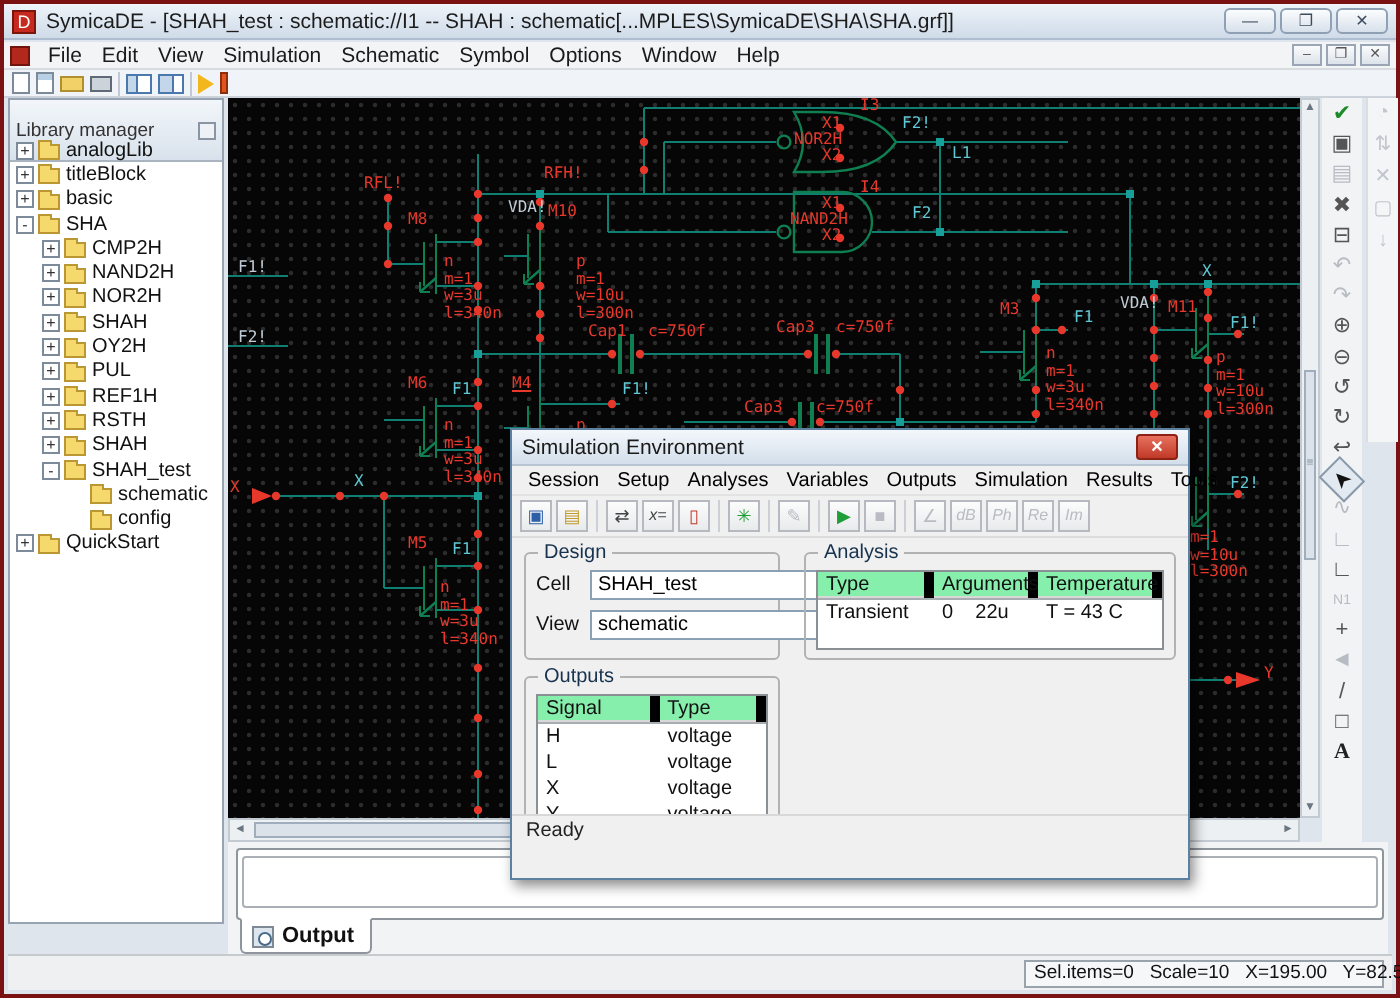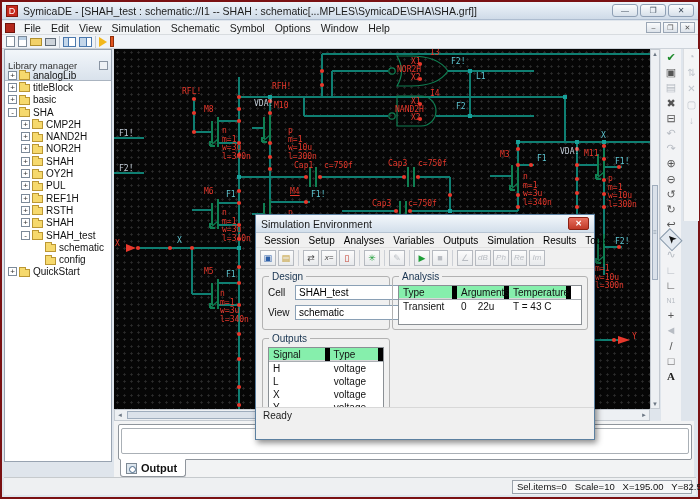--- a/index.html
+++ b/index.html
@@ -79,21 +79,21 @@
 .dialog{position:absolute;left:253px;top:212px;width:340px;height:226px;background:#f0f0f0;border:1px solid #5c80a0;box-shadow:2px 3px 6px rgba(0,0,0,.45);z-index:50;}
 .dtitle{height:18px;background:linear-gradient(#f3f7fb,#d3dfeb);border-bottom:1px solid #b6c4d3;display:flex;align-items:center;padding:0 5px;font-size:10.5px;color:#1a1a1a;}
 .dclose{margin-left:auto;width:21px;height:13px;background:linear-gradient(#e8705f,#c03a28);border:1px solid #8c2114;border-radius:2px;color:#fff;font-size:8px;line-height:11px;text-align:center;font-weight:bold;}
 .dmenu{height:15px;display:flex;gap:1px;padding:0 4px;font-size:10px;align-items:center;border-bottom:1px solid #e2e2e2;background:#f0f0f0;}
 .dmitem{padding:0 4px;white-space:nowrap;}
 .dtools{height:21px;display:flex;align-items:center;gap:2px;padding:0 4px;border-bottom:1px solid #dcdcdc;}
 .dbtn{min-width:16px;height:16px;border:1px solid #b6bac0;background:linear-gradient(#fcfcfc,#e8eaec);font-size:9px;line-height:14px;text-align:center;color:#444;padding:0 1px;}
 .dbtn.green{color:#1e9e37}.dbtn.blue{color:#2c5fa8}.dbtn.yellow{color:#c29a2e}.dbtn.red{color:#c23a2a}.dbtn.dis{color:#b8bcc2}
 .dbtn.txt{font-size:8px;font-style:italic;}
 .dsep{width:1px;height:16px;background:#ccd0d6;margin:0 2px;}
-.dbody{position:absolute;top:55px;left:0;right:0;bottom:20px;padding:6px 6px 3px;display:grid;grid-template-columns:128px 1fr;grid-template-rows:54px 1fr;gap:8px 2px;}
+.dbody{position:absolute;top:55px;left:0;right:0;bottom:20px;padding:6px 6px 3px;display:grid;grid-template-columns:128px 1fr;grid-template-rows:54px 1fr;gap:8px 12px;}
 .group{border:1px solid #b2b2b2;border-radius:3px;position:relative;padding:8px 5px 4px;}
 .glabel{position:absolute;top:-6px;left:6px;background:#f0f0f0;padding:0 3px;font-size:10px;color:#16324f;}
 .drow{display:flex;align-items:center;gap:5px;font-size:10px;margin-bottom:5px;color:#111;}
 .drow label{width:22px;flex:none;}
 .dinput{flex:1;height:15px;border:1px solid #8aa0b5;background:#fff;font-size:10px;padding:0 3px;font-family:"Liberation Sans",sans-serif;}
 .ttable{border:1px solid #8a8f94;background:#fff;height:100%;overflow:hidden;font-size:10px;color:#111;}
 .throw{display:flex;border-bottom:1px solid #a8adb2;}
 .th{border-right:5px solid #000000;padding:1px 4px;background:#86efac;box-shadow:inset 0 -1px 0 #d8d8d8;white-space:pre;}
 .tdrow{display:flex;}
 .td{padding:1px 4px;white-space:pre;}
@@ -460,21 +460,21 @@
 w=10u
 l=300n</div>
         <div class="clab lw" style="left: 5px; top: 81px;">F1!</div>
         <div class="clab lw" style="left: 5px; top: 116px;">F2!</div>
         <div class="clab lr" style="left: 180px; top: 113px;">Cap1</div>
         <div class="clab lr" style="left: 210px; top: 113px;">c=750f</div>
         <div class="clab lr" style="left: 274px; top: 111px;">Cap3</div>
         <div class="clab lr" style="left: 304px; top: 111px;">c=750f</div>
         <div class="clab lr" style="left: 258px; top: 151px;">Cap3</div>
         <div class="clab lr" style="left: 294px; top: 151px;">c=750f</div>
-        <div class="clab lr" style="left: 176px; top: 139px; text-decoration: underline;">M4</div>
+        <div class="clab lr" style="left: 142px; top: 139px; text-decoration: underline;">M4</div>
         <div class="clab lt" style="left: 197px; top: 142px;">F1!</div>
         <div class="clab lr" style="left: 174px; top: 160px;">p</div>
         <div class="clab lr" style="left: 90px; top: 139px;">M6</div>
         <div class="clab lt" style="left: 112px; top: 142px;">F1</div>
         <div class="clab lr pre" style="left: 108px; top: 160px;">n
 m=1
 w=3u
 l=340n</div>
         <div class="clab lr" style="left: 386px; top: 102px;">M3</div>
         <div class="clab lt" style="left: 423px; top: 106px;">F1</div>

